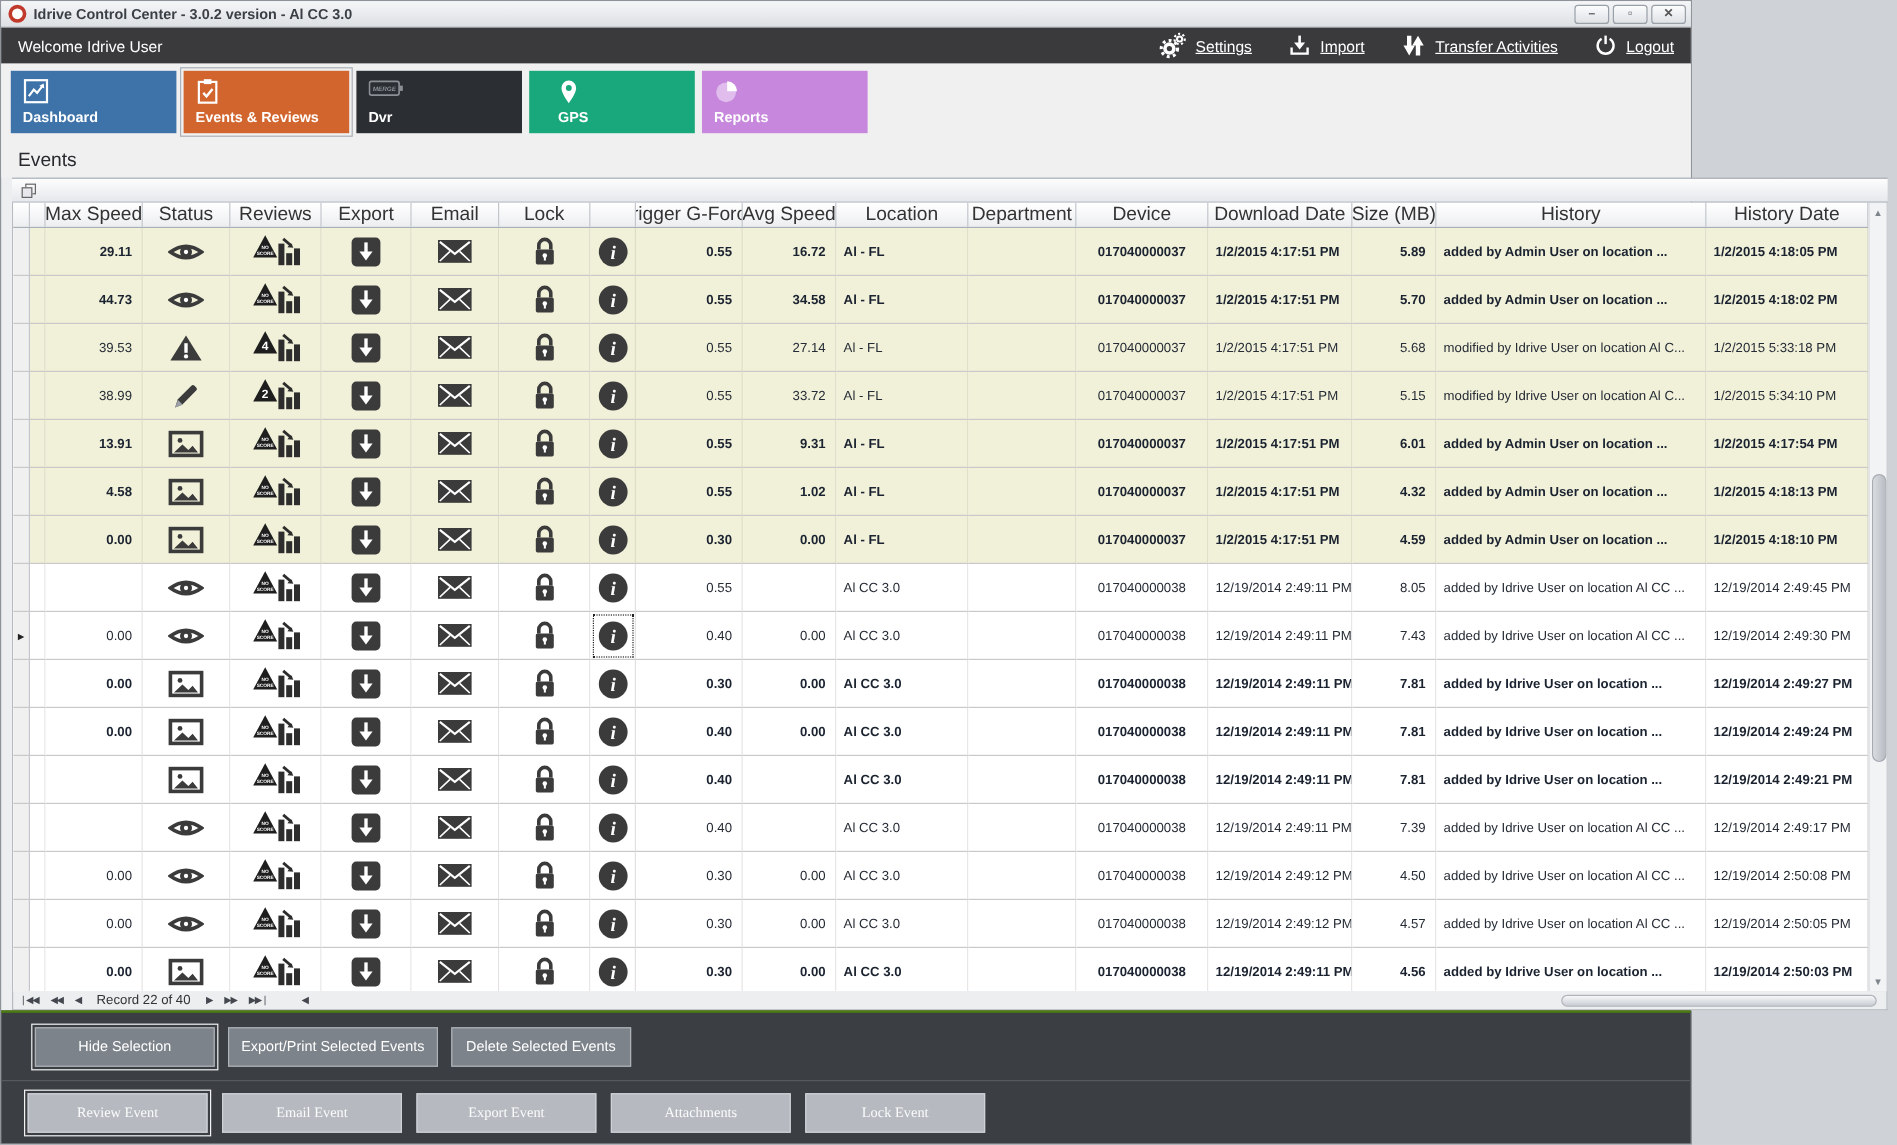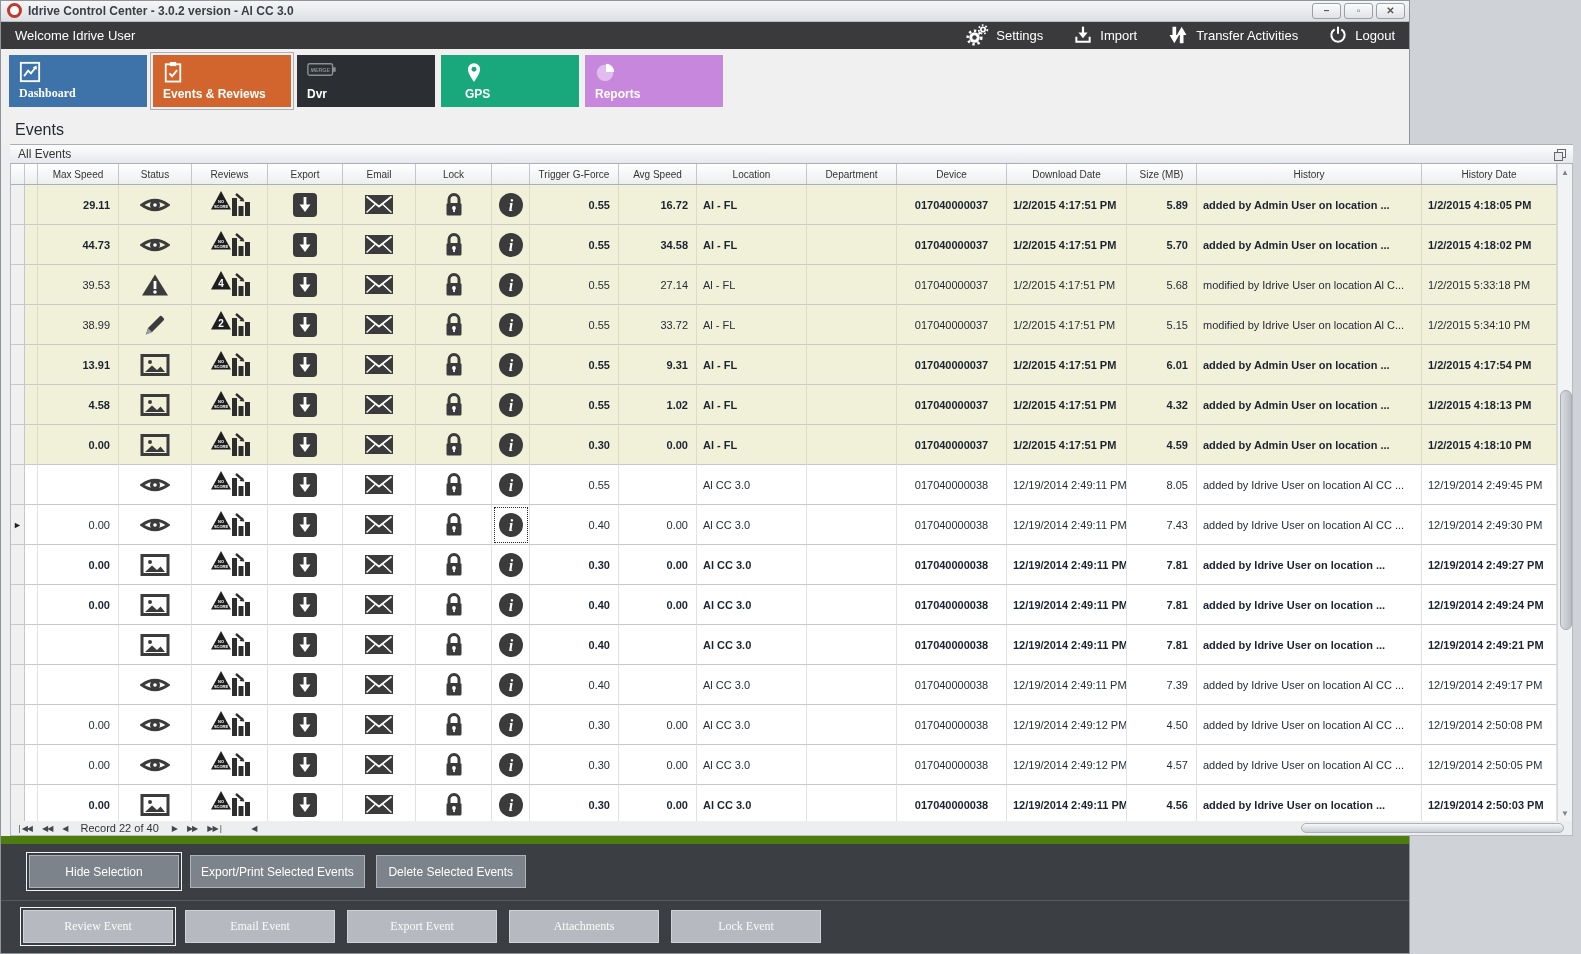--- a/index.html
+++ b/index.html
@@ -32,21 +32,21 @@
   .panel-header { height:21px; background:linear-gradient(#fdfdfd,#e6e8ec); border:1px solid #aab0b8; border-left:none; border-right:none; display:flex; align-items:center; padding:0 8px; font-size:12px; color:#333; margin:0 9px 0 9px; width:1563px; }
   .panel-header .ph-title { flex:1; }
   .restore-icon { width:11px; height:11px; position:relative; }
   .restore-icon::before { content:""; position:absolute; left:3px; top:0; width:7px; height:7px; border:1px solid #666; }
   .restore-icon::after { content:""; position:absolute; left:0; top:3px; width:7px; height:7px; border:1px solid #666; background:#e8e8ec; }
 
   
   .grid-wrap { margin-left:9px; width:1563px; background:#fff; border-left:1px solid #b7bbc1; border-right:1px solid #b7bbc1; display:flex; }
   .grid-main { width:1546px; }
   .grid-header { display:grid; height:21px; background:linear-gradient(#ffffff,#eceef0); border-bottom:1px solid #aab0b8; }
-  .grid-header .hcell { font-size:10px; color:#333; display:flex; align-items:center; justify-content:center; border-right:1px solid #c3c7cd; overflow:hidden; white-space:nowrap; }
+  .grid-header .hcell { font-size:16px; color:#333; display:flex; align-items:center; justify-content:center; border-right:1px solid #c3c7cd; overflow:hidden; white-space:nowrap; }
   .grid-body { height:636px; overflow:hidden; background:#fff; }
   .grid-row { display:grid; height:40px; }
   .cell { border-right:1px solid #e2e2e2; border-bottom:1px solid #c9c9c9; display:flex; align-items:center; overflow:hidden; white-space:nowrap; font-size:11px; }
   .grid-row.beige .cell { background:#f1f1d9; border-right-color:#ddddc6; }
   .grid-row.white .cell { background:#fff; }
   .grid-row.bold { font-weight:bold; }
   .grid-row.bold .cell { color:#1b2330; }
   .grid-row .cell { color:#262c36; }
   .cell.num { justify-content:flex-end; padding-right:8px; }
   .cell.txt { justify-content:flex-start; padding-left:6px; }
@@ -64,21 +64,21 @@
   .vs-thumb { position:absolute; left:2px; width:12px; border-radius:6px; background:linear-gradient(90deg,#d9dce0,#b9bdc4); border:1px solid #a7abb2; }
 
   .pager-bar { height:16px; margin-left:9px; width:1563px; background:#eceef0; border:1px solid #b7bbc1; border-top:none; display:flex; align-items:center; font-size:11px; color:#333; }
   .pg-btn { padding:0 5px; font-size:8px; color:#44484e; letter-spacing:-1px; }
   .pg-text { padding:0 8px; }
   .hs-left { margin-left:18px; }
   .hs-track { flex:1; height:12px; margin:0 4px; background:#eceef0; border-radius:6px; position:relative; }
   .hs-thumb { position:absolute; right:4px; top:1px; height:10px; width:263px; border-radius:5px; background:linear-gradient(#f6f7f8,#c9cdd3); border:1px solid #aeb2b9; }
 
   
-  .footer { flex:1; background:#3b3e42; border-top:8px solid #4d7c0f; }
+  .footer { flex:1; background:#3b3e42; border-top:2px solid #4d7c0f; }
   .foot-row1 { height:57px; display:flex; align-items:center; gap:11px; padding-left:28px; border-bottom:1px solid #56595e; }
   .foot-row2 { height:52px; display:flex; align-items:center; gap:12px; padding-left:22px; }
   .btn-dark { min-width:150px; height:33px; background:#7d838a; border:1px solid #aeb3b9; color:#fff; font-size:12px; font-family:"Liberation Sans",sans-serif; display:flex; align-items:center; justify-content:center; padding:0 10px; }
   .btn-light { min-width:150px; height:33px; background:#b6bac0; border:1px solid #cfd3d8; color:#fbfbfc; font-size:12px; display:flex; align-items:center; justify-content:center; padding:0 10px;font-family:Liberation Serif, serif; }
   .btn-focus { outline:1px solid #f2f3f4; outline-offset:2px; }
 </style>
 </head>
 <body>
 
 <div class="window">
@@ -86,21 +86,21 @@
   <div class="titlebar">
     <div class="app-icon"></div>
     <div class="title">Idrive Control Center - 3.0.2 version - Al CC 3.0</div>
     <div class="winbtn">–</div>
     <div class="winbtn">▫</div>
     <div class="winbtn">✕</div>
   </div>
 
   <div class="toolbar">
     <div class="welcome">Welcome Idrive User</div>
-    <div id="toolbar-actions" style="display:flex;align-items:center;">
+    <div id="toolbar-actions" style="display:flex;align-items:center;text-decoration:underline;">
         <div class="tb-action">
           <span>
             <svg xmlns="http://www.w3.org/2000/svg" width="24" height="24" viewBox="0 0 24 24">
               <circle cx="9.5" cy="14.5" r="5.2" fill="#fff"></circle>
               <circle cx="9.5" cy="14.5" r="6.8" fill="none" stroke="#fff" stroke-width="2.6" stroke-dasharray="2.4 2.8"></circle>
               <circle cx="9.5" cy="14.5" r="2.2" fill="#3a3a3c"></circle>
               <circle cx="18" cy="6.5" r="3" fill="#fff"></circle>
               <circle cx="18" cy="6.5" r="4.3" fill="none" stroke="#fff" stroke-width="1.8" stroke-dasharray="1.7 2"></circle>
               <circle cx="18" cy="6.5" r="1.3" fill="#3a3a3c"></circle>
             </svg>
@@ -132,21 +132,21 @@
               <path d="M8 5.2 a8 8 0 1 0 8 0" fill="none" stroke="#fff" stroke-width="2.4"></path>
               <rect x="10.8" y="2" width="2.4" height="8.5" fill="#fff"></rect>
             </svg>
           </span>
           <span>Logout</span>
         </div>
       </div>
   </div>
 
   <div class="tabstrip" id="tabstrip">
-      <div class="tab" style="background: rgb(61, 115, 169); font-family: Liberation Serif, serif;">
+      <div class="tab" style="background: rgb(61, 115, 169);">
         <span>
           <svg xmlns="http://www.w3.org/2000/svg" width="22" height="22" viewBox="0 0 24 24">
             <rect x="2" y="2" width="20" height="20" fill="none" stroke="#fff" stroke-width="2"></rect>
             <path d="M5.5 16.5 L10 10.5 L13 13.5 L18.5 6.5" fill="none" stroke="#fff" stroke-width="2"></path>
             <path d="M19 5 l0.5 4.5 L15 7 Z" fill="#fff"></path>
           </svg>
         </span>
         <span class="tab-label">Dashboard</span>
       </div>
       <div class="tab active" style="background: rgb(210, 101, 46);">
@@ -185,21 +185,20 @@
             <path d="M12 12 V3 A9 9 0 0 1 21 12 Z" fill="#fff"></path>
           </svg>
         </span>
         <span class="tab-label">Reports</span>
       </div>
     </div>
 
   <div class="page-title">Events</div>
 
   <div class="panel-header">
-    <span class="ph-title">All Events</span>
     <span class="restore-icon"></span>
   </div>
 
   <div class="grid-wrap">
     <div class="grid-main">
       <div class="grid-header" id="grid-header" style="grid-template-columns: 14px 13px 81px 73px 76px 75px 73px 76px 38px 89px 78px 110px 90px 110px 120px 70px 225px 135px;">
           <div class="hcell"></div>
           <div class="hcell"></div>
           <div class="hcell">Max Speed</div>
           <div class="hcell">Status</div>

